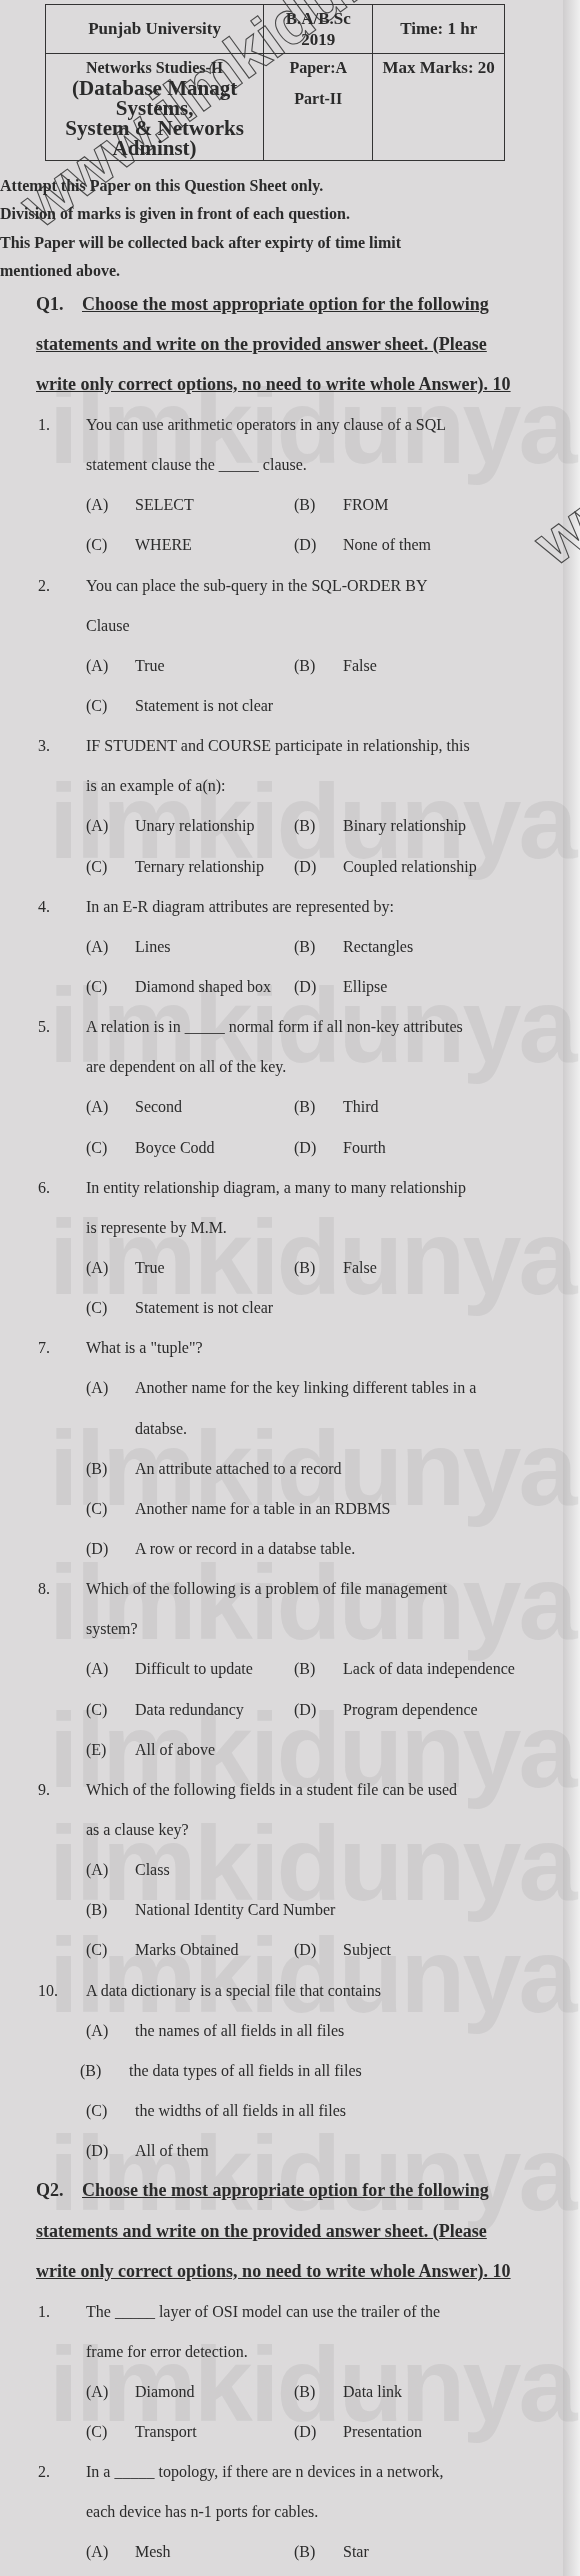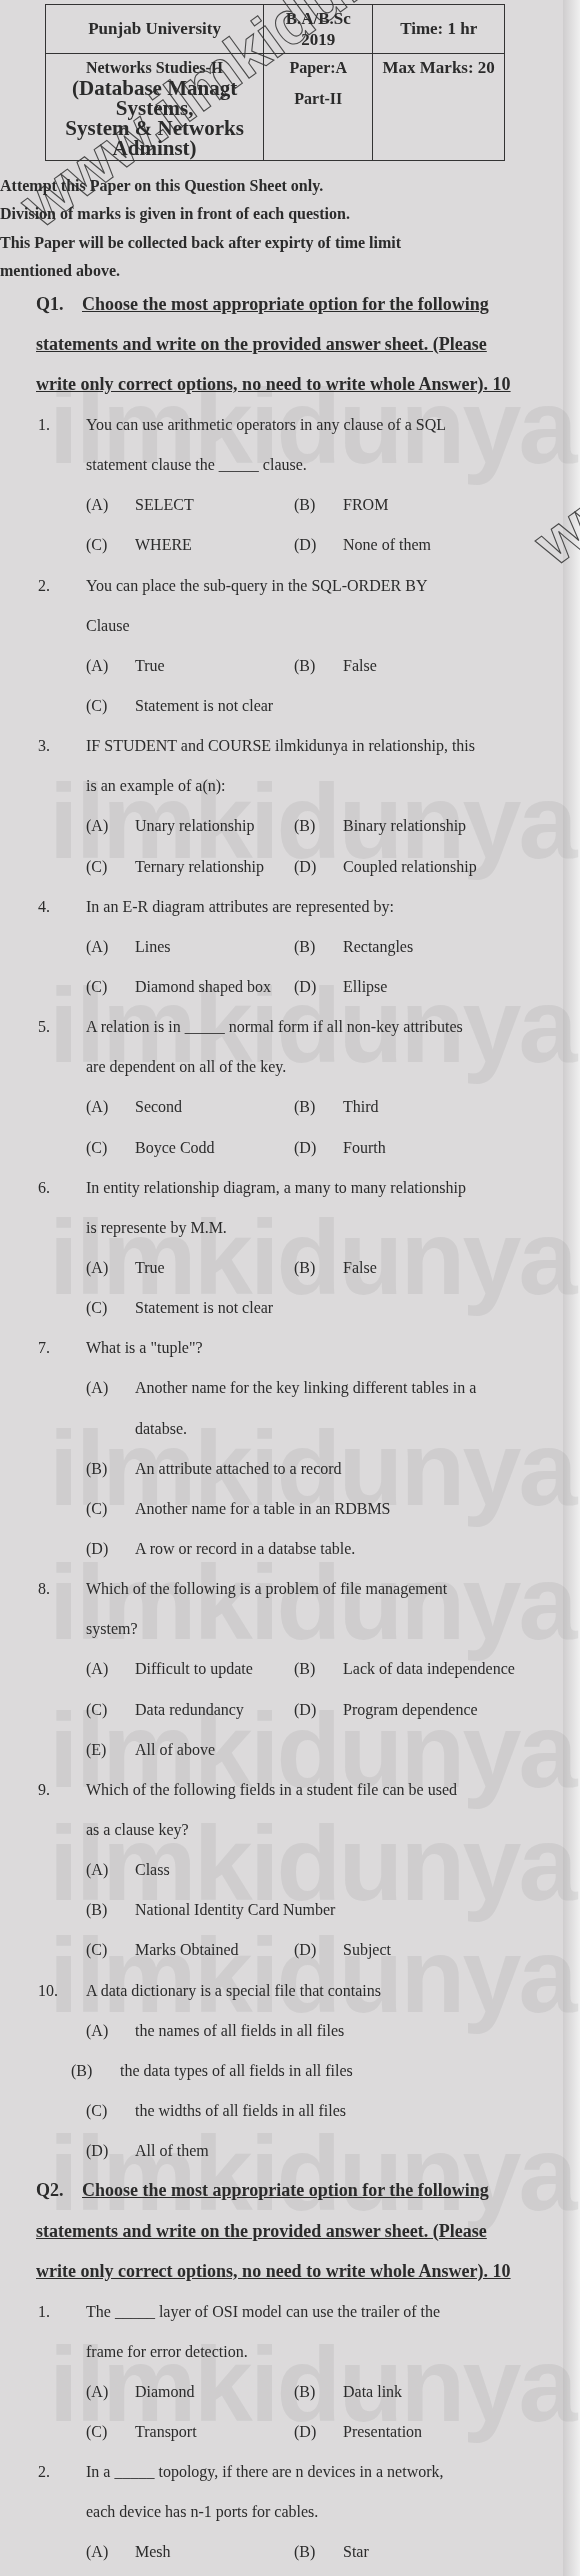--- a/index.html
+++ b/index.html
@@ -129,21 +129,21 @@
     <div>
       <div class="line num" style="top:575px">2.</div>
       <div class="line stem" style="top:575px">You can place the sub-query in the SQL-ORDER BY</div>
       <div class="line stem" style="top:615px">Clause</div>
       <div class="line opt" style="top:655px;left:86px"><span class="lbl">(A)</span><span>True</span></div>
       <div class="line opt" style="top:655px;left:294px"><span class="lbl">(B)</span><span>False</span></div>
       <div class="line opt" style="top:695px;left:86px"><span class="lbl">(C)</span><span>Statement is not clear</span></div>
     </div>
     <div>
       <div class="line num" style="top:735px">3.</div>
-      <div class="line stem" style="top:735px">IF STUDENT and COURSE ilmkidunya in relationship, this</div>
+      <div class="line stem" style="top:735px">IF STUDENT and COURSE participate in relationship, this</div>
       <div class="line stem" style="top:775px">is an example of a(n):</div>
       <div class="line opt" style="top:815px;left:86px"><span class="lbl">(A)</span><span>Unary relationship</span></div>
       <div class="line opt" style="top:815px;left:294px"><span class="lbl">(B)</span><span>Binary relationship</span></div>
       <div class="line opt" style="top:856px;left:86px"><span class="lbl">(C)</span><span>Ternary relationship</span></div>
       <div class="line opt" style="top:856px;left:294px"><span class="lbl">(D)</span><span>Coupled relationship</span></div>
     </div>
     <div>
       <div class="line num" style="top:896px">4.</div>
       <div class="line stem" style="top:896px">In an E-R diagram attributes are represented by:</div>
       <div class="line opt" style="top:936px;left:86px"><span class="lbl">(A)</span><span>Lines</span></div>
@@ -193,21 +193,21 @@
       <div class="line stem" style="top:1819px">as a clause key?</div>
       <div class="line opt" style="top:1859px;left:86px"><span class="lbl">(A)</span><span>Class</span></div>
       <div class="line opt" style="top:1899px;left:86px"><span class="lbl">(B)</span><span>National Identity Card Number</span></div>
       <div class="line opt" style="top:1939px;left:86px"><span class="lbl">(C)</span><span>Marks Obtained</span></div>
       <div class="line opt" style="top:1939px;left:294px"><span class="lbl">(D)</span><span>Subject</span></div>
     </div>
     <div>
       <div class="line num" style="top:1980px">10.</div>
       <div class="line stem" style="top:1980px">A data dictionary is a special file that contains</div>
       <div class="line opt" style="top:2020px;left:86px"><span class="lbl">(A)</span><span>the names of all fields in all files</span></div>
-      <div class="line opt" style="top:2060px;left:71px"><span class="lbl">(B)</span><span>the data types of all fields in all files</span></div>
+      <div class="line opt" style="top:2060px;left:80px"><span class="lbl">(B)</span><span>the data types of all fields in all files</span></div>
       <div class="line opt" style="top:2100px;left:86px"><span class="lbl">(C)</span><span>the widths of all fields in all files</span></div>
       <div class="line opt" style="top:2140px;left:86px"><span class="lbl">(D)</span><span>All of them</span></div>
     </div>
     <div class="qhead" style="top:2170px"><span class="qno">Q2.</span><span>Choose the most appropriate option for the following</span></div>
     <div class="qhead" style="top:2211px">statements and write on the provided answer sheet. (Please</div>
     <div class="qhead" style="top:2251px">write only correct options, no need to write whole Answer). 10</div>
     <div>
       <div class="line num" style="top:2301px">1.</div>
       <div class="line stem" style="top:2301px">The _____ layer of OSI model can use the trailer of the</div>
       <div class="line stem" style="top:2341px">frame for error detection.</div>

